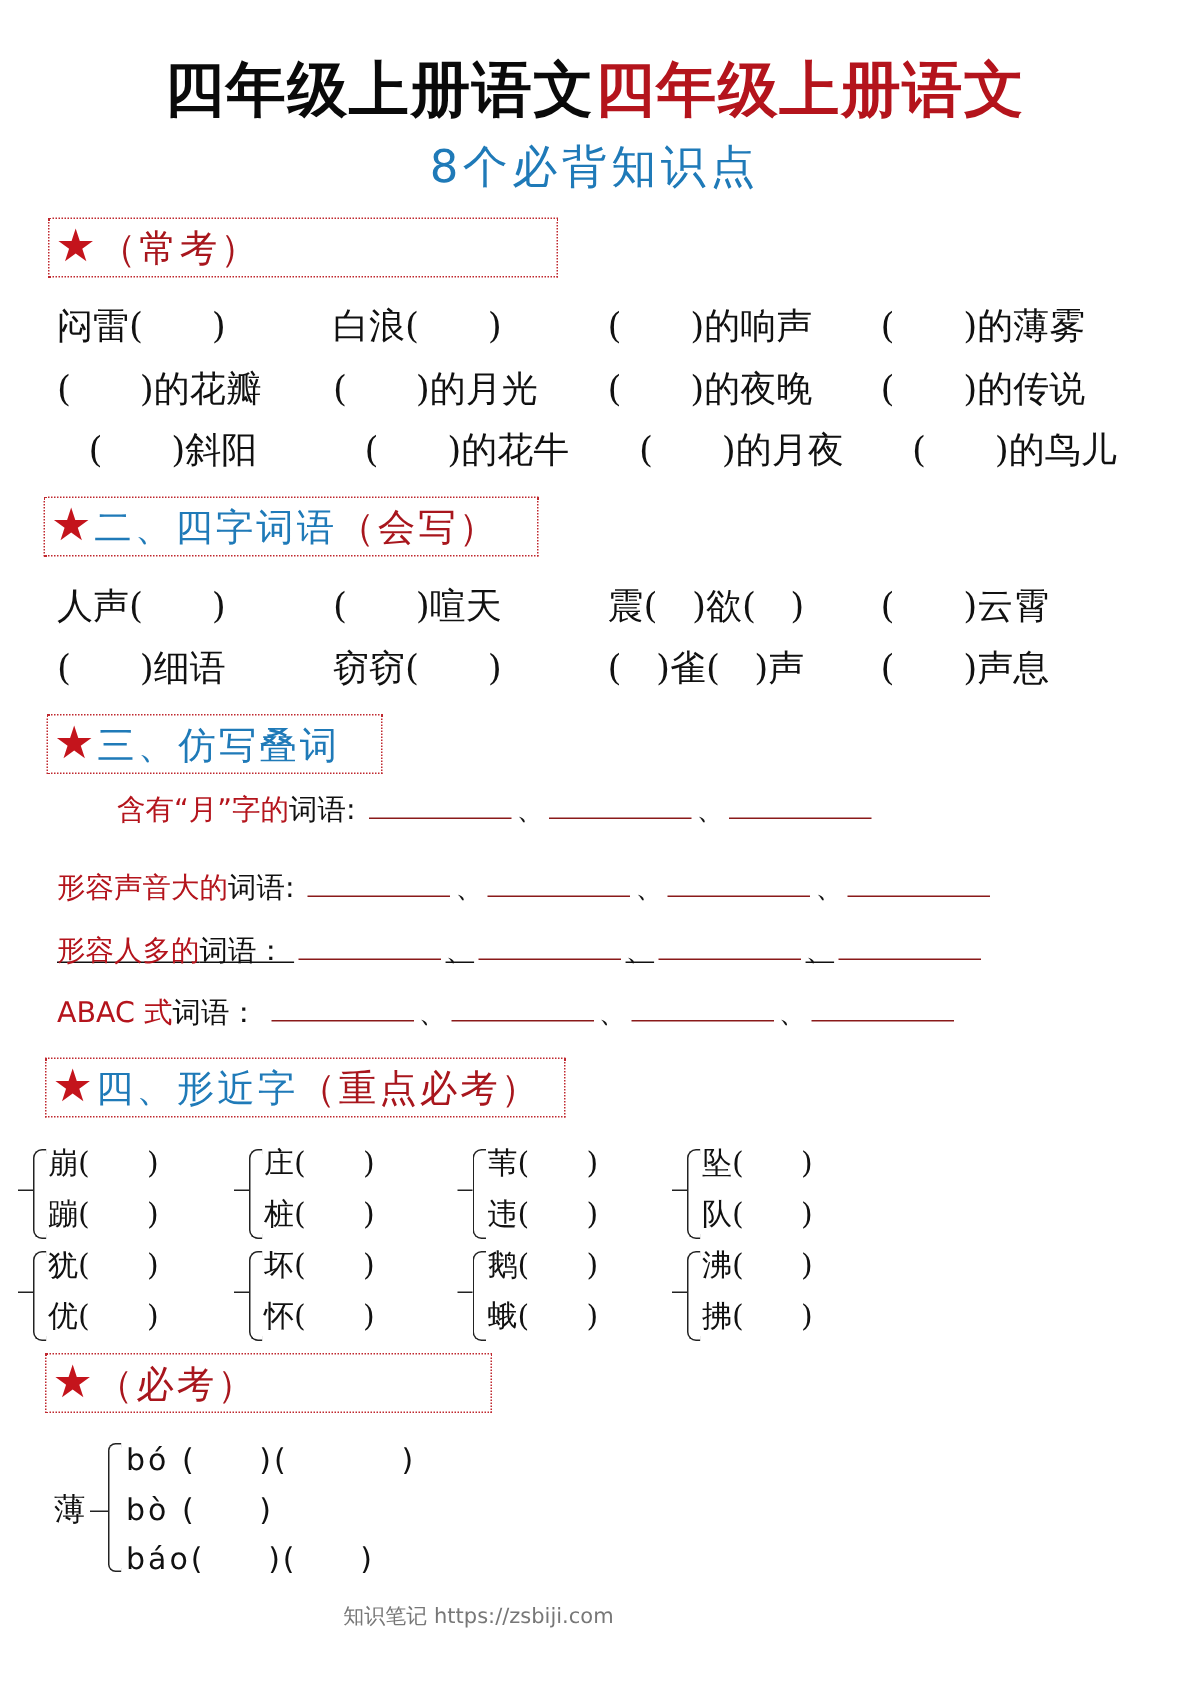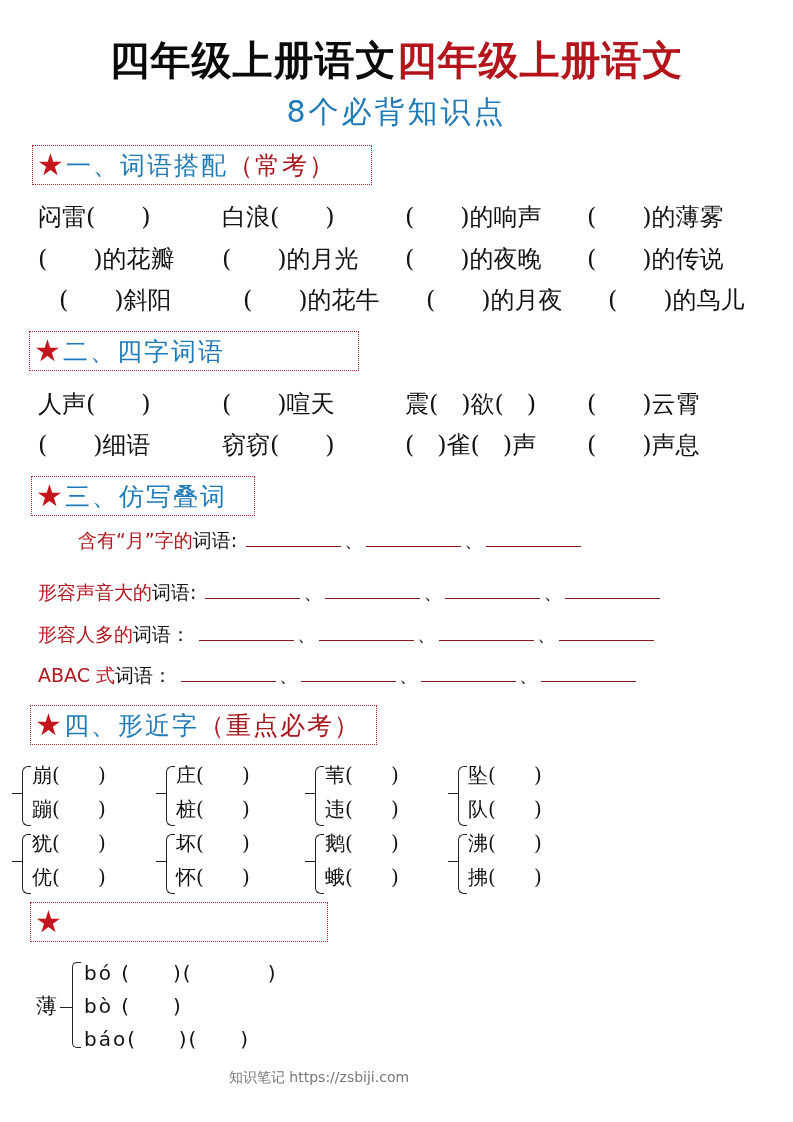--- a/index.html
+++ b/index.html
@@ -68,21 +68,20 @@
 </head>
 <body>
 
 <div class="title">
   <span class="black">四年级上册语文</span><span class="red">四年级上册语文</span>
 </div>
 <div class="subtitle">8个必背知识点</div>
 
 <div class="heading" style="left:32px; top:145px; width:340px;">
   <span class="star">★</span>
-  <span class="blue">一、词语搭配</span>
   <span class="red">（常考）</span>
 </div>
 <div>
   <div class="row" style="left:38px; top:204px;">
     <span class="cell" style="left:0">闷雷(      )</span>
     <span class="cell" style="left:184px">白浪(      )</span>
     <span class="cell" style="left:367px">(      )的响声</span>
     <span class="cell" style="left:549px">(      )的薄雾</span>
   </div>
   <div class="row" style="left:38px; top:246px;">
@@ -95,20 +94,21 @@
     <span class="cell" style="left:0">(      )斜阳</span>
     <span class="cell" style="left:184px">(      )的花牛</span>
     <span class="cell" style="left:367px">(      )的月夜</span>
     <span class="cell" style="left:549px">(      )的鸟儿</span>
   </div>
 </div>
 
 <div class="heading" style="left:29px; top:331px; width:330px;">
   <span class="star">★</span>
   <span class="blue">二、四字词语</span>
+  <span class="red">（会写）</span>
 </div>
 <div>
   <div class="row" style="left:38px; top:391px;">
     <span class="cell" style="left:0">人声(      )</span>
     <span class="cell" style="left:184px">(      )喧天</span>
     <span class="cell" style="left:367px">震(   )欲(   )</span>
     <span class="cell" style="left:549px">(      )云霄</span>
   </div>
   <div class="row" style="left:38px; top:432px;">
     <span class="cell" style="left:0">(      )细语</span>
@@ -123,21 +123,21 @@
   <span class="blue">三、仿写叠词</span>
 </div>
 <div class="fill-line" style="left:38px; top:527px;margin-left:40px;">
   <span class="red">含有“月”字的</span><span class="black">词语:</span>
   <span class="blank"></span><span class="sep">、</span><span class="blank"></span><span class="sep">、</span><span class="blank"></span>
 </div>
 <div class="fill-line" style="left:38px; top:579px;">
   <span class="red">形容声音大的</span><span class="black">词语:</span>
   <span class="blank"></span><span class="sep">、</span><span class="blank"></span><span class="sep">、</span><span class="blank"></span><span class="sep">、</span><span class="blank"></span>
 </div>
-<div class="fill-line" style="left:38px; top:621px;">
+<div class="fill-line" style="left:38px; top:621px;text-decoration:underline;">
   <span class="red">形容人多的</span><span class="black">词语：</span>
   <span class="blank"></span><span class="sep">、</span><span class="blank"></span><span class="sep">、</span><span class="blank"></span><span class="sep">、</span><span class="blank"></span>
 </div>
 <div class="fill-line" style="left:38px; top:662px;">
   <span class="red">ABAC 式</span><span class="black">词语：</span>
   <span class="blank"></span><span class="sep">、</span><span class="blank"></span><span class="sep">、</span><span class="blank"></span><span class="sep">、</span><span class="blank"></span>
 </div>
 
 <div class="heading" style="left:30px; top:705px; width:347px;">
   <span class="star">★</span>
@@ -190,20 +190,21 @@
   <div class="pair" style="left:448px; top:828px;">
     <div class="brace-mid"></div>
       <div class="brace"></div>
     <span class="line l1">沸(      )</span>
     <span class="line l2">拂(      )</span>
   </div>
 </div>
 
 <div class="heading" style="left:30px; top:902px; width:298px;">
   <span class="star">★</span>
+  <span class="red">（必考）</span>
 </div>
 <div class="poly">
   <span class="char">薄</span>
   <div class="brace-mid"></div>
   <div class="brace"></div>
   <span class="pline" style="top:2px;">bó (     )(         )</span>
   <span class="pline" style="top:35px;">bò (     )</span>
   <span class="pline" style="top:68px;">báo(     )(     )</span>
 </div>
 

